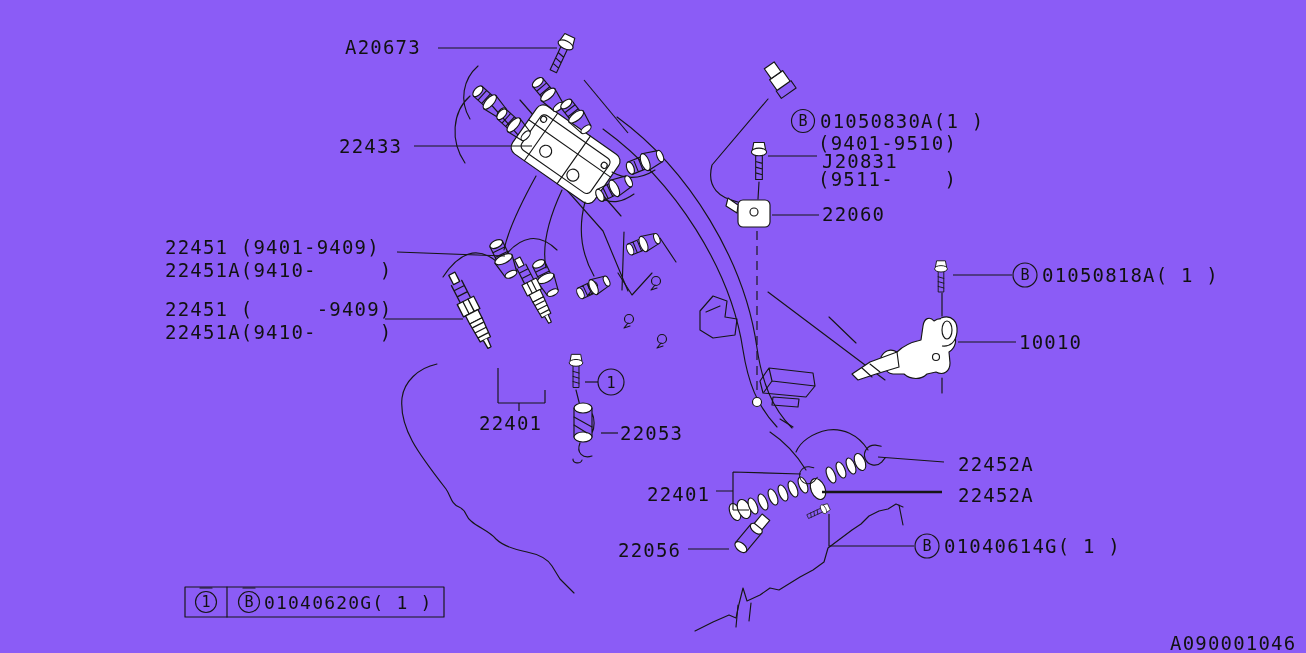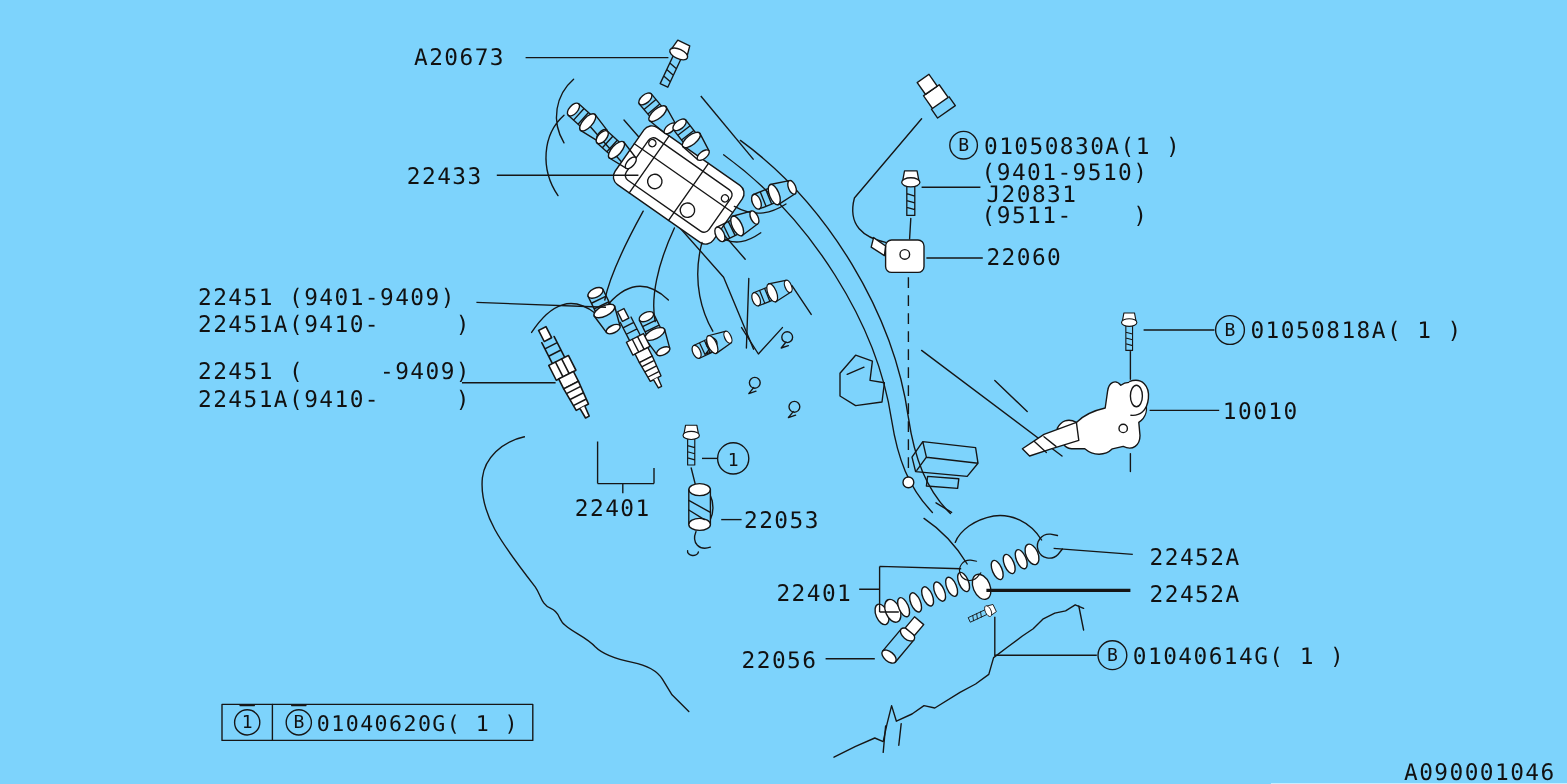--- a/index.html
+++ b/index.html
@@ -1,16 +1,16 @@
 <!DOCTYPE html>
 <html><head>
 <meta charset="utf-8">
 <style>
   html,body{margin:0;padding:0;background:#ffffff;}
-  .stage{position:relative;width:1306px;height:653px;background:#7dd3fc;overflow:hidden;
+  .stage{position:relative;width:1306px;height:653px;background:#8b5cf6;overflow:hidden;
          font-family:"DejaVu Sans Mono","Liberation Mono",monospace;}
   svg{display:block;}
   svg text{white-space:pre;font-family:"DejaVu Sans Mono","Liberation Mono",monospace;
            fill:#111;}
   .lbl{font-size:19px;letter-spacing:1.2px;}
   .lblS{font-size:18px;letter-spacing:1.2px;}
   .circ{font-size:15px;letter-spacing:0;}
   .art{stroke:#161616;stroke-width:1.15;fill:none;stroke-linecap:round;stroke-linejoin:round;}
   .artf{stroke:#161616;stroke-width:1.15;fill:#ffffff;stroke-linejoin:round;}
   .lead{stroke:#161616;stroke-width:1.15;fill:none;}

